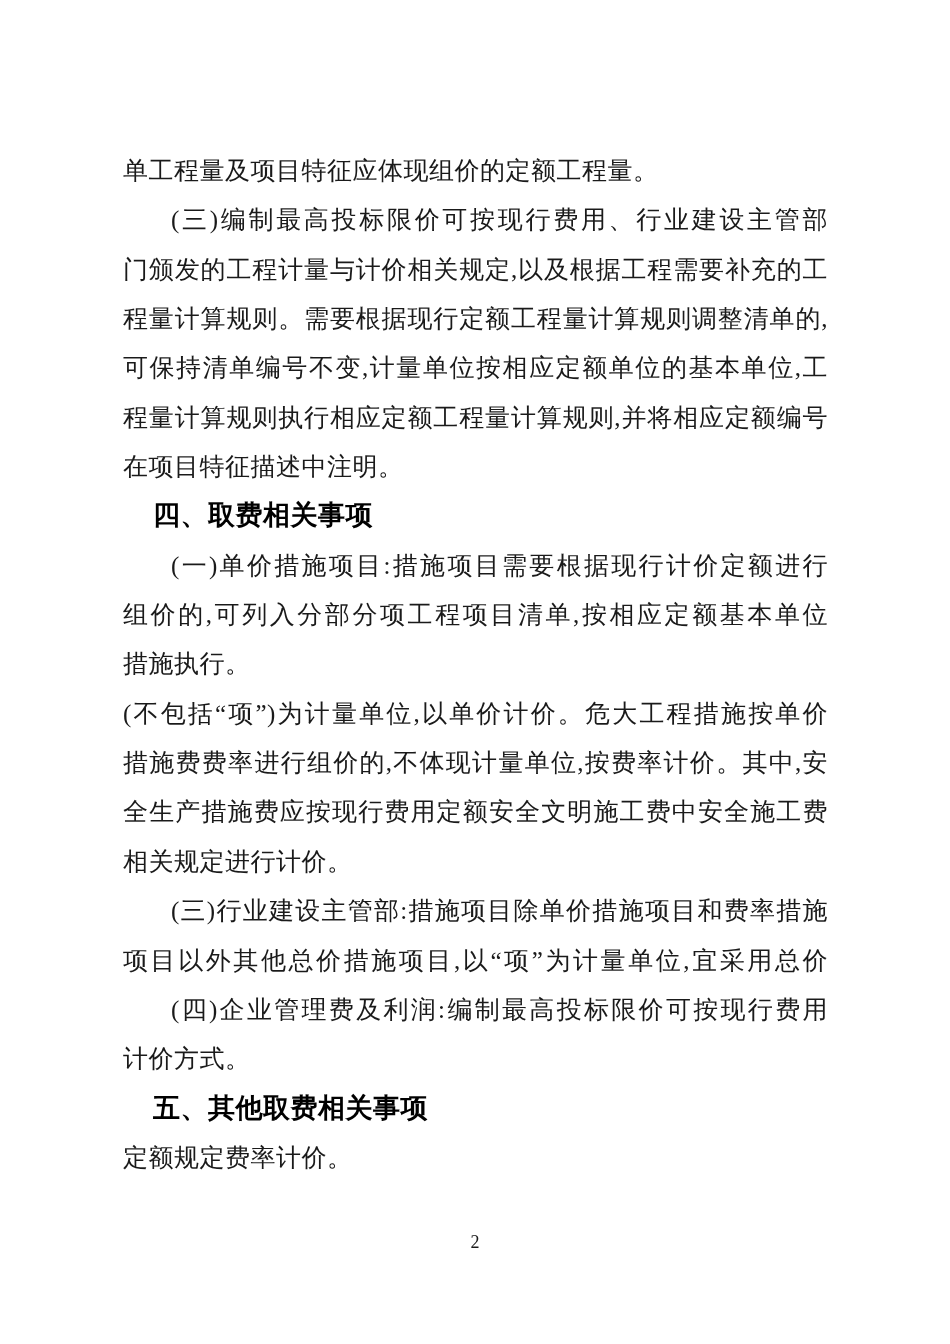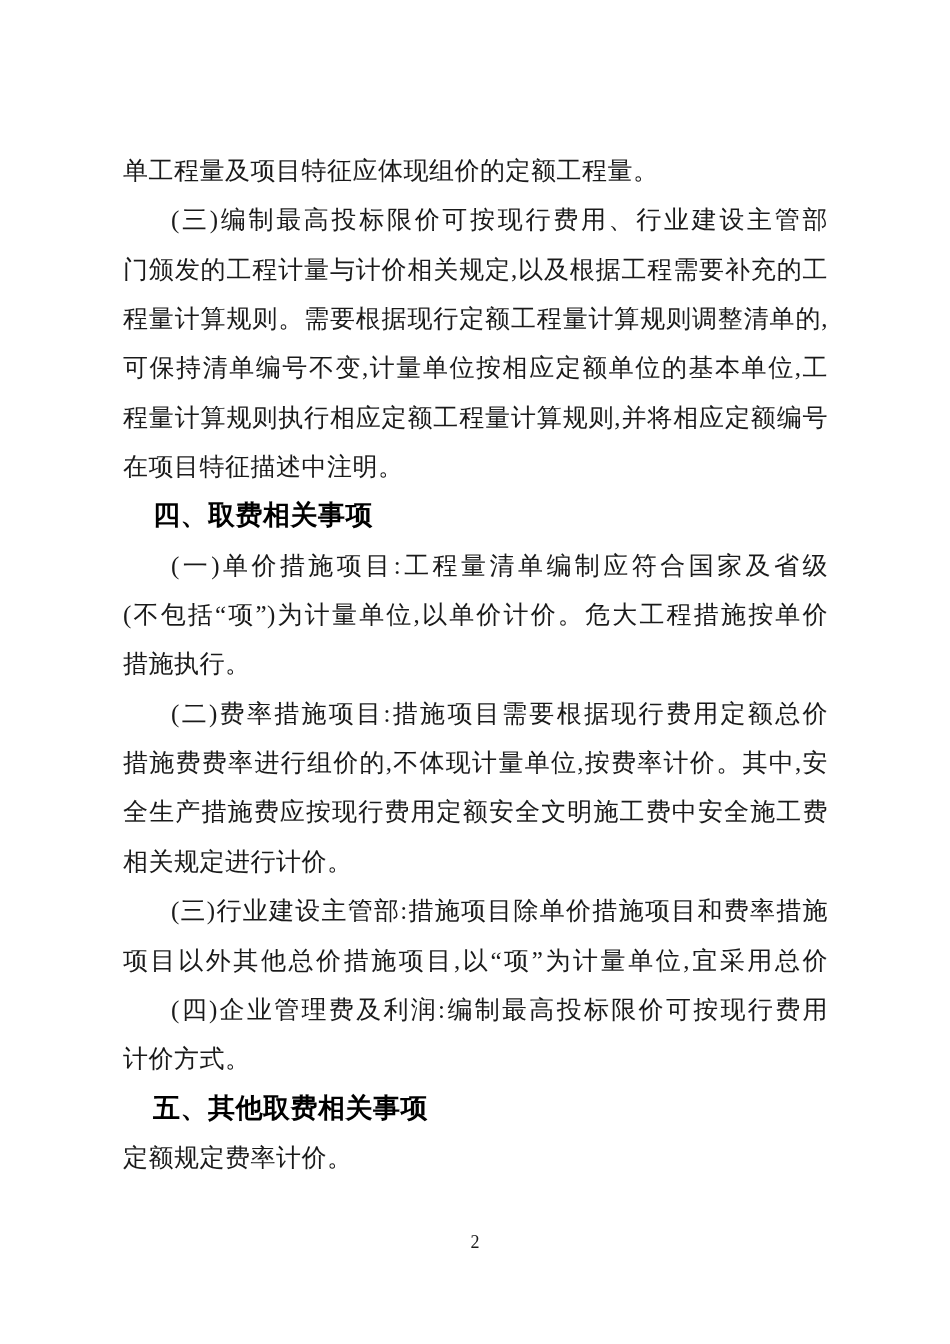--- a/index.html
+++ b/index.html
@@ -70,25 +70,25 @@
 
     <div class="line first">(三)编制最高投标限价可按现行费用、行业建设主管部</div>
     <div class="line">门颁发的工程计量与计价相关规定,以及根据工程需要补充的工</div>
     <div class="line">程量计算规则。需要根据现行定额工程量计算规则调整清单的,</div>
     <div class="line">可保持清单编号不变,计量单位按相应定额单位的基本单位,工</div>
     <div class="line">程量计算规则执行相应定额工程量计算规则,并将相应定额编号</div>
     <div class="line last">在项目特征描述中注明。</div>
 
     <div class="line heading">四、取费相关事项</div>
 
-    <div class="line first">(一)单价措施项目:工程量清单编制应符合国家及省级</div>
+    <div class="line first">(一)单价措施项目:措施项目需要根据现行计价定额进行</div>
+    <div class="line">组价的,可列入分部分项工程项目清单,按相应定额基本单位</div>
+    <div class="line last">措施执行。</div>
     <div class="line">(不包括“项”)为计量单位,以单价计价。危大工程措施按单价</div>
-    <div class="line last">措施执行。</div>
 
-    <div class="line first">(二)费率措施项目:措施项目需要根据现行费用定额总价</div>
     <div class="line">措施费费率进行组价的,不体现计量单位,按费率计价。其中,安</div>
     <div class="line">全生产措施费应按现行费用定额安全文明施工费中安全施工费</div>
     <div class="line last">相关规定进行计价。</div>
 
     <div class="line first">(三)行业建设主管部:措施项目除单价措施项目和费率措施</div>
     <div class="line">项目以外其他总价措施项目,以“项”为计量单位,宜采用总价</div>
     <div class="line first">(四)企业管理费及利润:编制最高投标限价可按现行费用</div>
 
     <div class="line last">计价方式。</div>
     <div class="line heading">五、其他取费相关事项</div>

